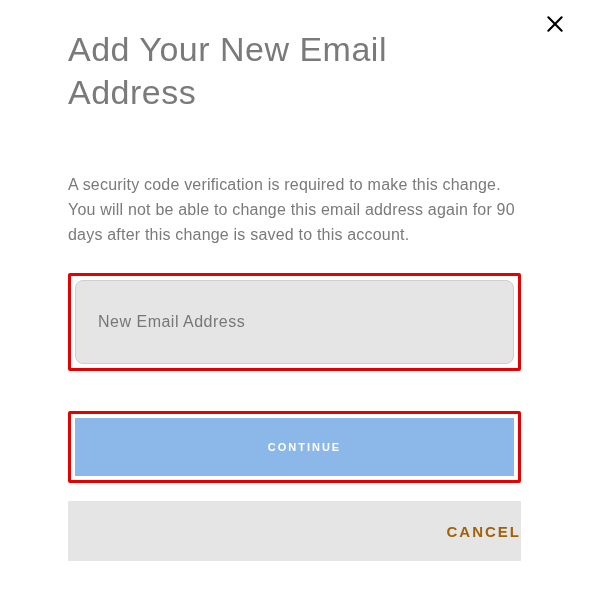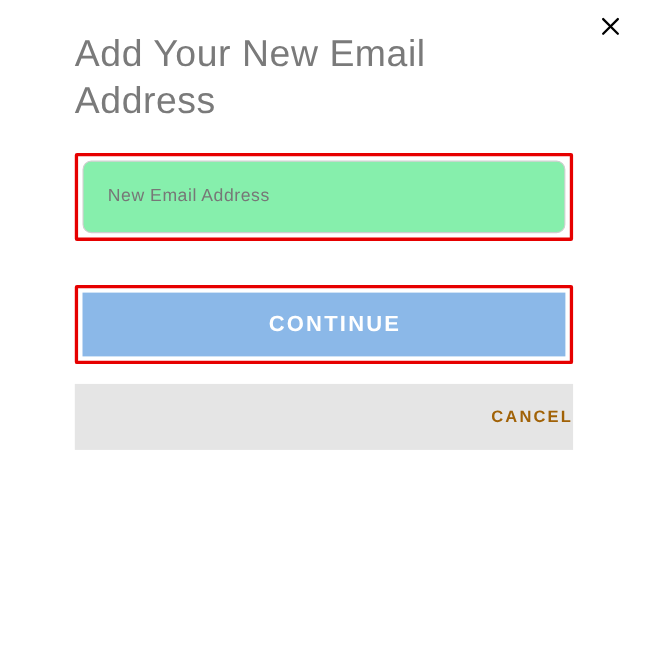--- a/index.html
+++ b/index.html
@@ -52,43 +52,43 @@
     .highlight-box {
       border: 3px solid #e60000;
       padding: 4px;
       border-radius: 2px;
     }
     .input-wrap {
       margin-top: 26px;
     }
     .email-input {
       width: 100%;
-      height: 66px;
+      height: 84px;
       border: 1px solid #cfcfcf;
       border-radius: 8px;
       padding: 0 22px;
       font-size: 16px;
       color: #555;
       outline: none;
-      background: #86efac;
+      background: #e5e5e5;
     }
     .email-input::placeholder {
       color: #777777;
       letter-spacing: 0.5px;
     }
     .continue-wrap {
       margin-top: 40px;
     }
     .continue-btn {
       width: 100%;
       height: 58px;
       background: #8bb8e8;
       border: none;
       color: #ffffff;
-      font-size: 20px;
+      font-size: 11px;
       font-weight: 700;
       letter-spacing: 2px;
       cursor: pointer;
       padding-left: 20px;
     }
     .cancel-btn {
       width: 100%;
       height: 60px;
       background: #e5e5e5;
       border: none;
@@ -109,20 +109,21 @@
     <svg viewBox="0 0 24 24" fill="none" stroke="#000000" stroke-width="2.5" stroke-linecap="round">
       <line x1="4" y1="4" x2="20" y2="20"></line>
       <line x1="20" y1="4" x2="4" y2="20"></line>
     </svg>
   </span>
 </div>
 
 <div class="container">
   <h1 class="title">Add Your New Email Address</h1>
 
+  <p class="description">A security code verification is required to make this change. You will not be able to change this email address again for 90 days after this change is saved to this account.</p>
 
   <div class="highlight-box input-wrap">
     <input type="text" class="email-input" placeholder="New Email Address" style="">
   </div>
 
   <div class="highlight-box continue-wrap">
     <button class="continue-btn">CONTINUE</button>
   </div>
 
   <button class="cancel-btn">CANCEL</button>

